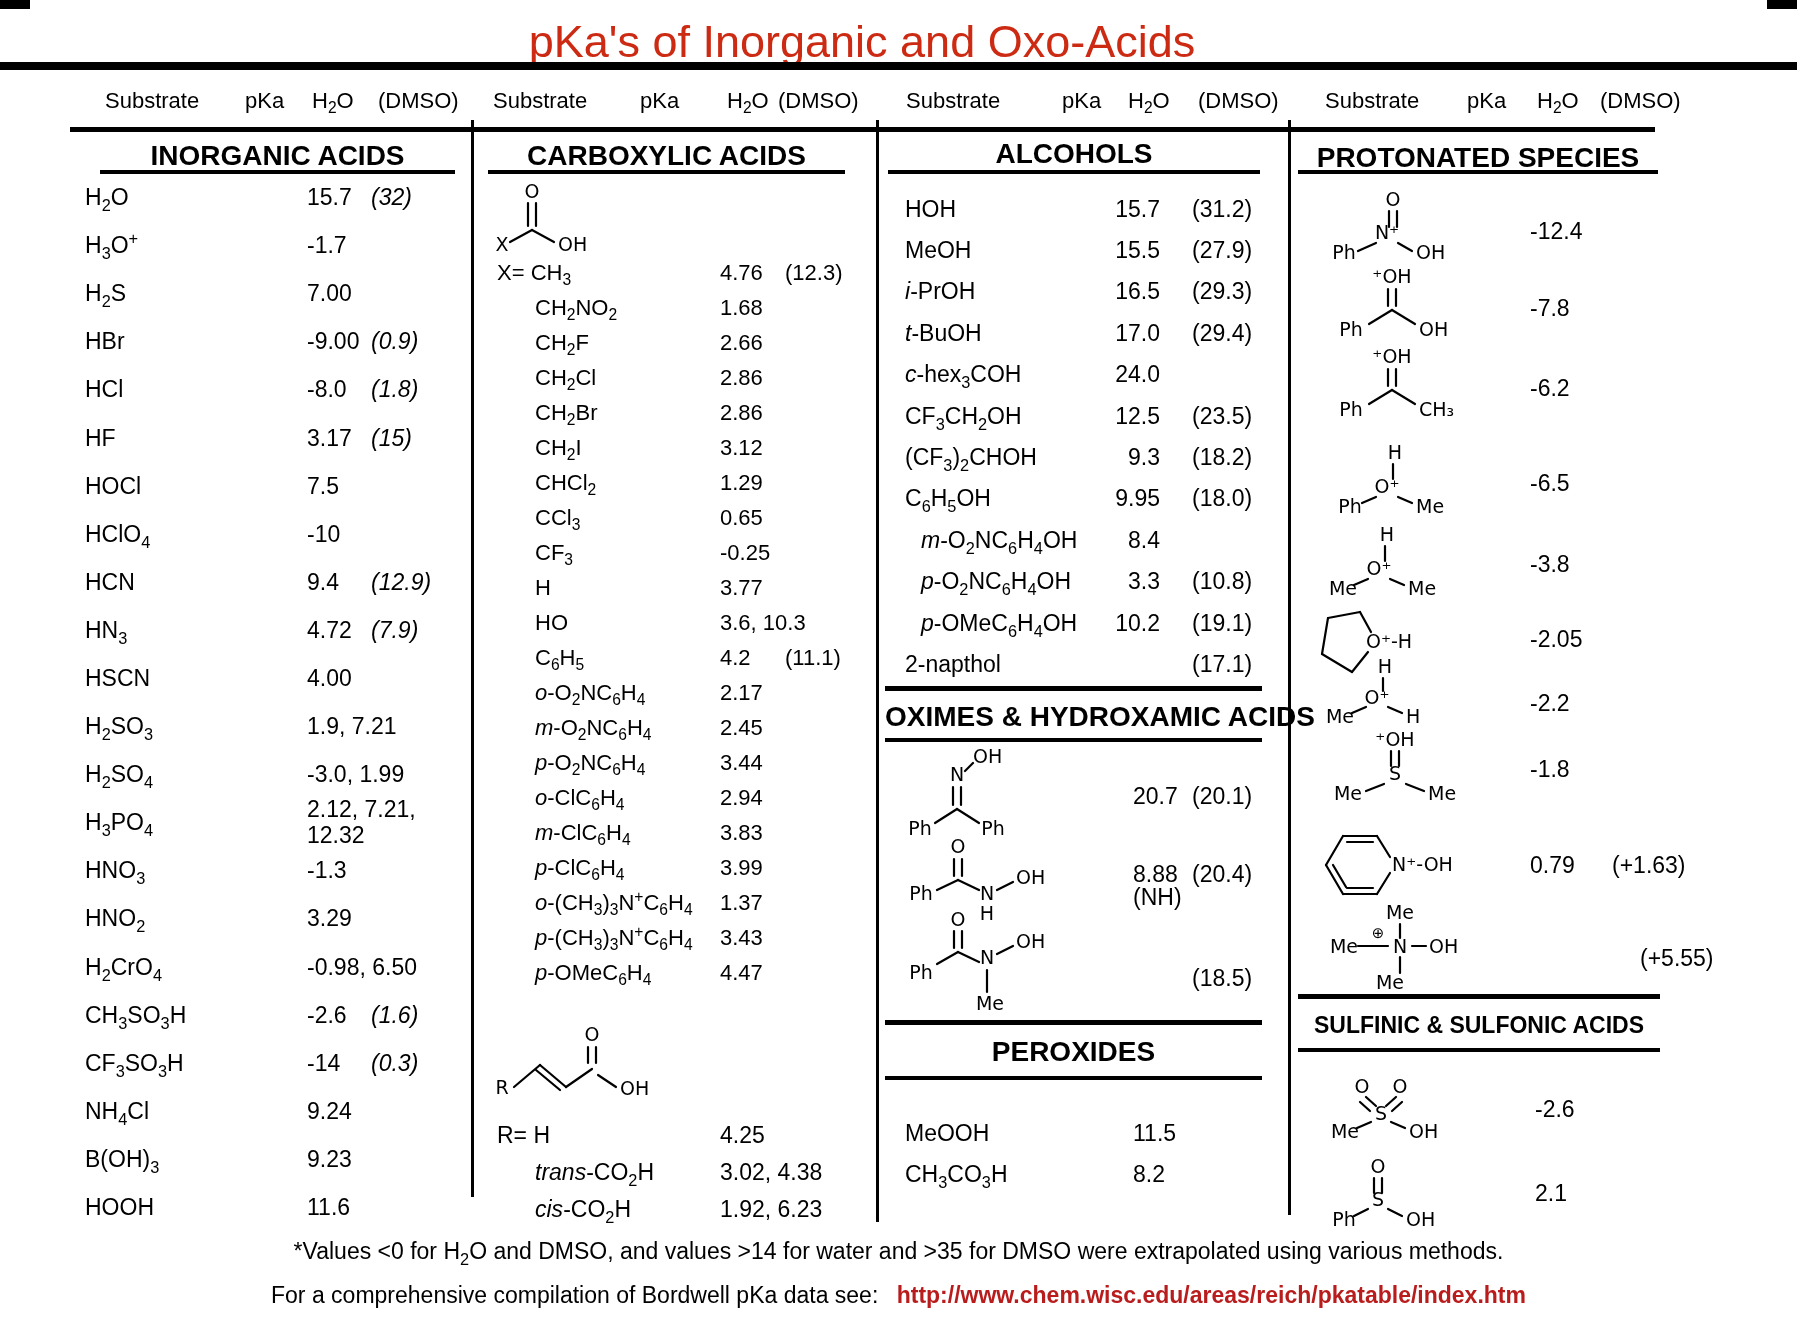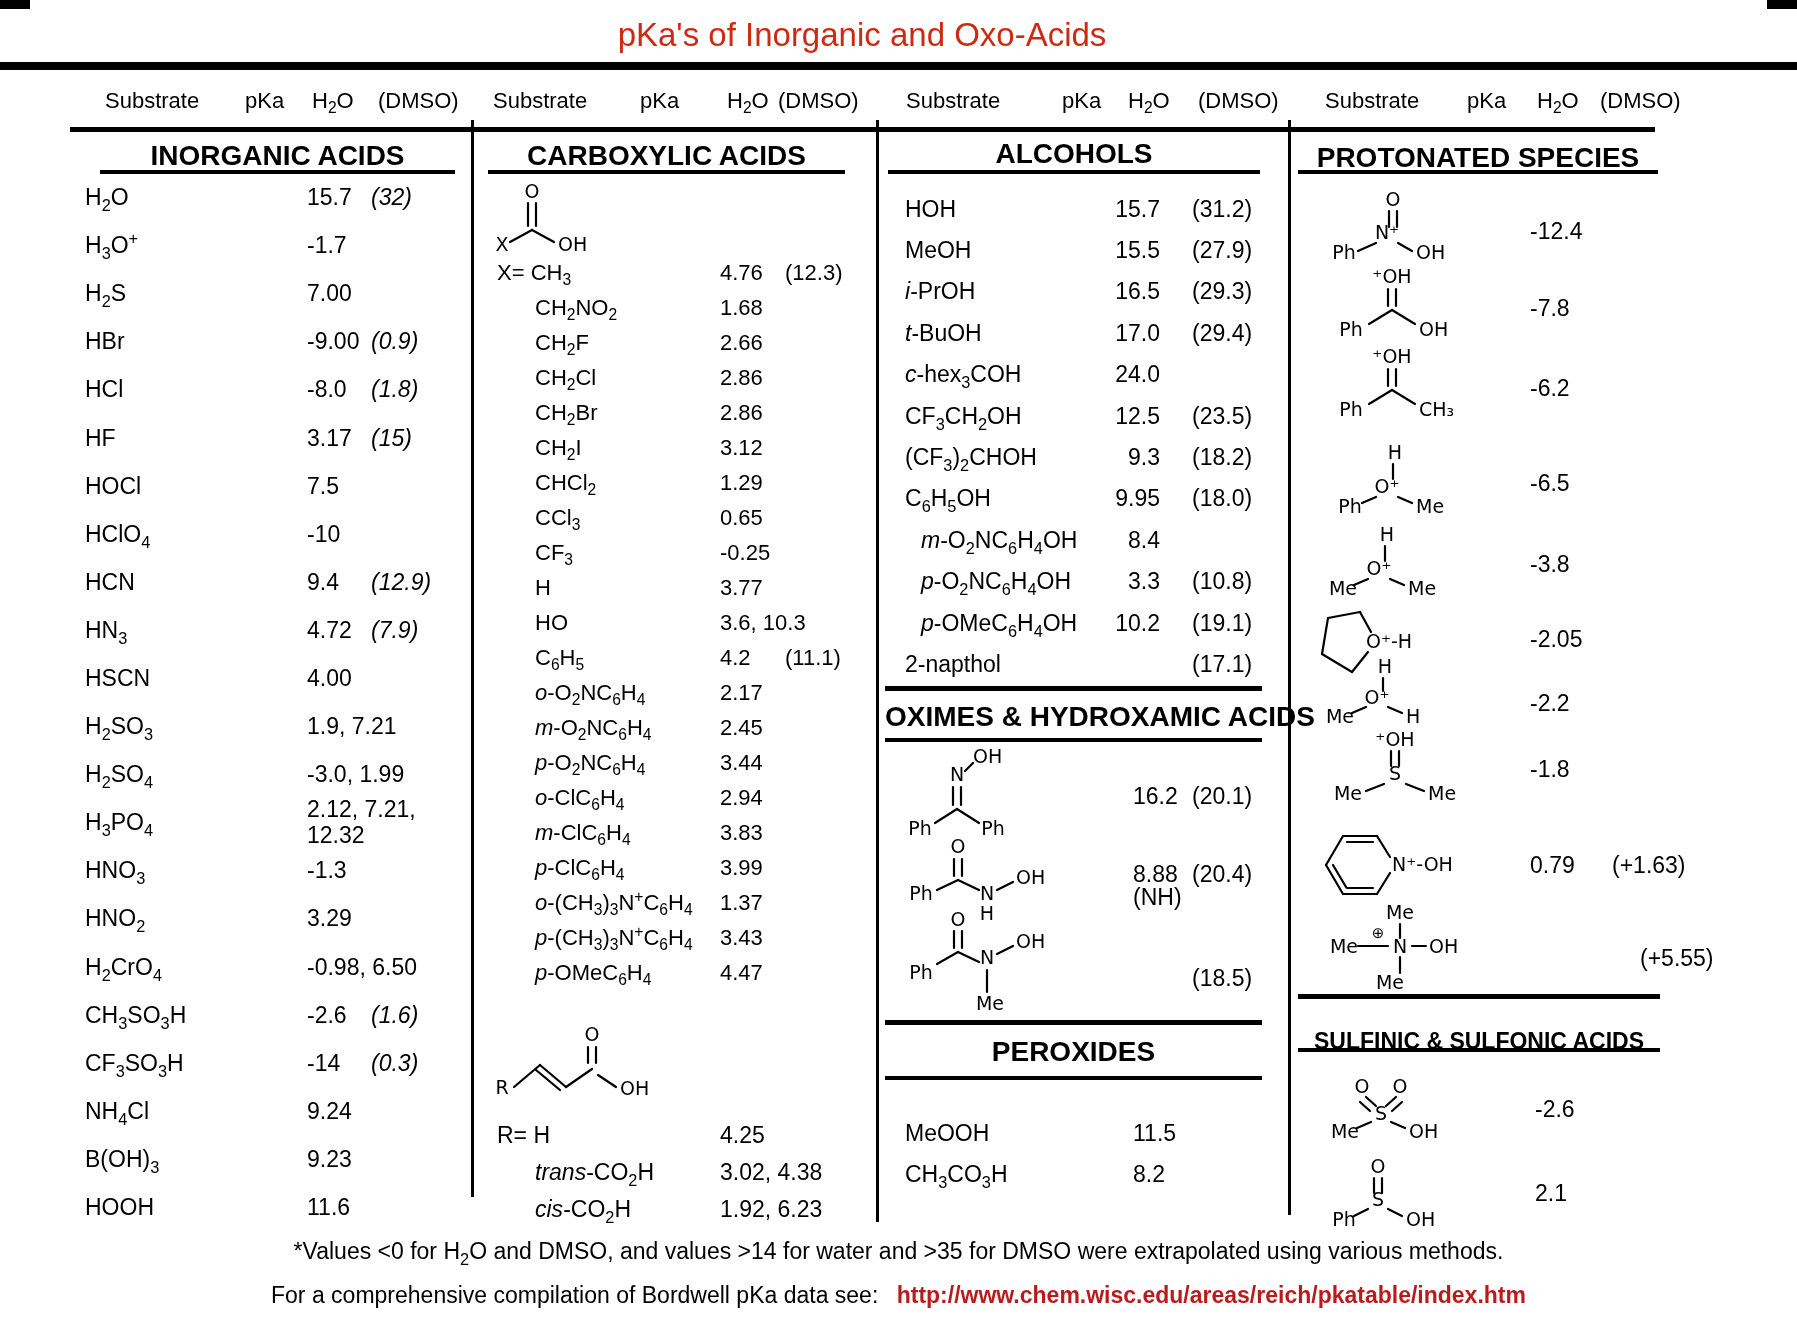--- a/index.html
+++ b/index.html
@@ -2,21 +2,21 @@
 <html><head>
 <meta charset="utf-8">
 <style>
   html,body{margin:0;padding:0;background:#fff;}
   .page{position:relative;width:1797px;height:1317px;background:#ffffff;overflow:hidden;
         font-family:"Liberation Sans",sans-serif;color:#000;}
   .rule{position:absolute;background:#000;}
   .vline{position:absolute;width:3px;background:#000;}
   .corner{position:absolute;background:#000;width:30px;height:9px;top:0;}
   .title{position:absolute;top:16px;left:462px;width:800px;text-align:center;
-         font-size:33px;}
+         font-size:45px;}
   .colhead{position:absolute;top:88px;font-size:22px;white-space:nowrap;}
   .sec-title{position:absolute;font-weight:bold;font-size:28px;text-align:center;white-space:nowrap;}
   .sec-title.small{font-size:23px;}
   .rows{position:absolute;}
   .rows .row{position:relative;}
   .rows .row span{position:absolute;top:50%;transform:translateY(-50%);white-space:nowrap;
                   font-size:23px;line-height:26px;}
   sub,sup{font-size:71%;line-height:0;}
   
   .rows-inorg{left:85px;top:173px;width:390px;}
@@ -438,21 +438,21 @@
     <text x="68" y="18">OH</text>
     <line class="b" x1="60" y1="26" x2="68" y2="18"></line>
     <text x="52" y="36" text-anchor="middle">N</text>
     <line class="b" x1="48" y1="42" x2="48" y2="60"></line>
       <line class="b" x1="56" y1="42" x2="56" y2="60"></line>
     <line class="b" x1="52" y1="64" x2="30" y2="78"></line>
       <line class="b" x1="52" y1="64" x2="74" y2="78"></line>
     <text x="15" y="90" text-anchor="middle">Ph</text>
     <text x="88" y="90" text-anchor="middle">Ph</text>
   </svg>
-  <span class="val" style="left:1133px;top:783px;">16.2</span>
+  <span class="val" style="left:1133px;top:783px;">20.7</span>
   <span class="val" style="left:1192px;top:783px;">(20.1)</span>
 
   <svg class="struct" style="left:905px;top:838px;" width="190" height="90">
     <text x="53" y="15" text-anchor="middle">O</text>
     <line class="b" x1="49" y1="21" x2="49" y2="38"></line>
       <line class="b" x1="57" y1="21" x2="57" y2="38"></line>
     <line class="b" x1="53" y1="42" x2="32" y2="52"></line>
       <line class="b" x1="53" y1="42" x2="74" y2="52"></line>
     <text x="16" y="62" text-anchor="middle">Ph</text>
     <text x="82" y="62" text-anchor="middle">N</text>
@@ -606,21 +606,21 @@
     <line class="b" x1="28" y1="41" x2="58" y2="41"></line>
     <text x="14" y="48" text-anchor="middle">Me</text>
     <line class="b" x1="82" y1="41" x2="96" y2="41"></line>
     <text x="99" y="48">OH</text>
     <line class="b" x1="70" y1="52" x2="70" y2="68"></line>
     <text x="60" y="84" text-anchor="middle">Me</text>
   </svg>
   <span class="val" style="left:1640px;top:945px;">(+5.55)</span>
 
   <div class="rule" style="left:1298px;top:994px;width:362px;height:5px;"></div>
-  <div class="sec-title small" style="left:1298px;top:1012px;width:362px;margin-top:16px;">SULFINIC &amp; SULFONIC ACIDS</div>
+  <div class="sec-title small" style="left:1298px;top:1012px;width:362px;">SULFINIC &amp; SULFONIC ACIDS</div>
   <div class="rule" style="left:1298px;top:1048px;width:362px;height:4px;"></div>
 
   <svg class="struct" style="left:1335px;top:1070px;" width="150" height="75">
     <text x="27" y="23" text-anchor="middle">O</text>
     <text x="65" y="23" text-anchor="middle">O</text>
     <line class="b" x1="31" y1="27" x2="41" y2="36"></line>
       <line class="b" x1="25" y1="32" x2="35" y2="41"></line>
     <line class="b" x1="61" y1="27" x2="51" y2="36"></line>
       <line class="b" x1="67" y1="32" x2="57" y2="41"></line>
     <text x="46" y="50" text-anchor="middle">S</text>

